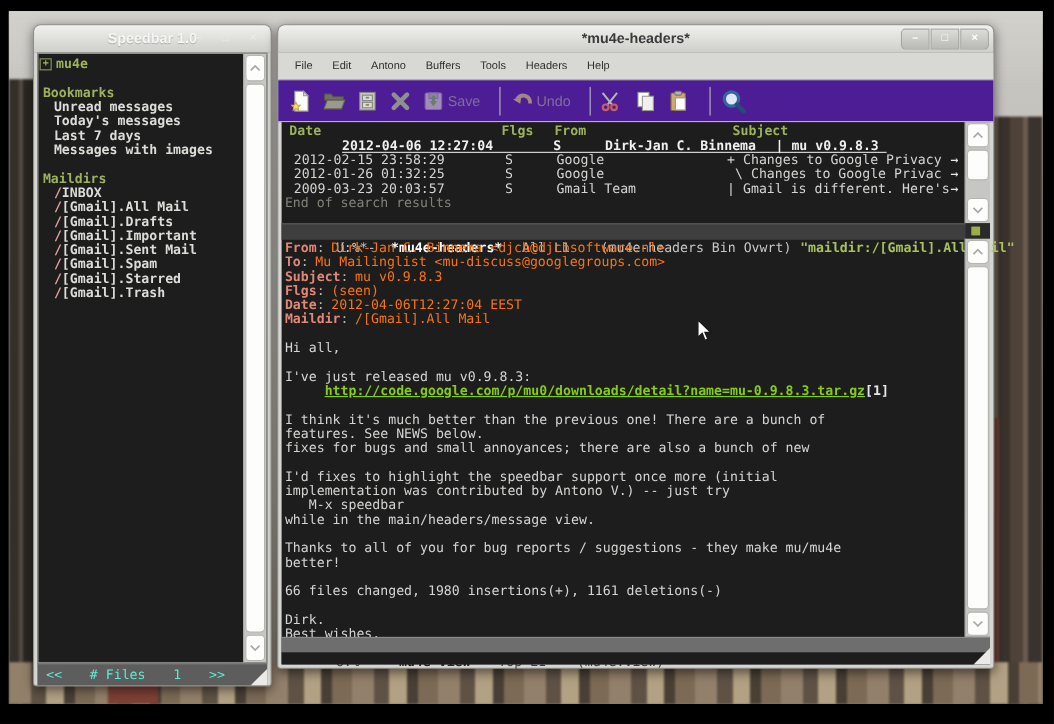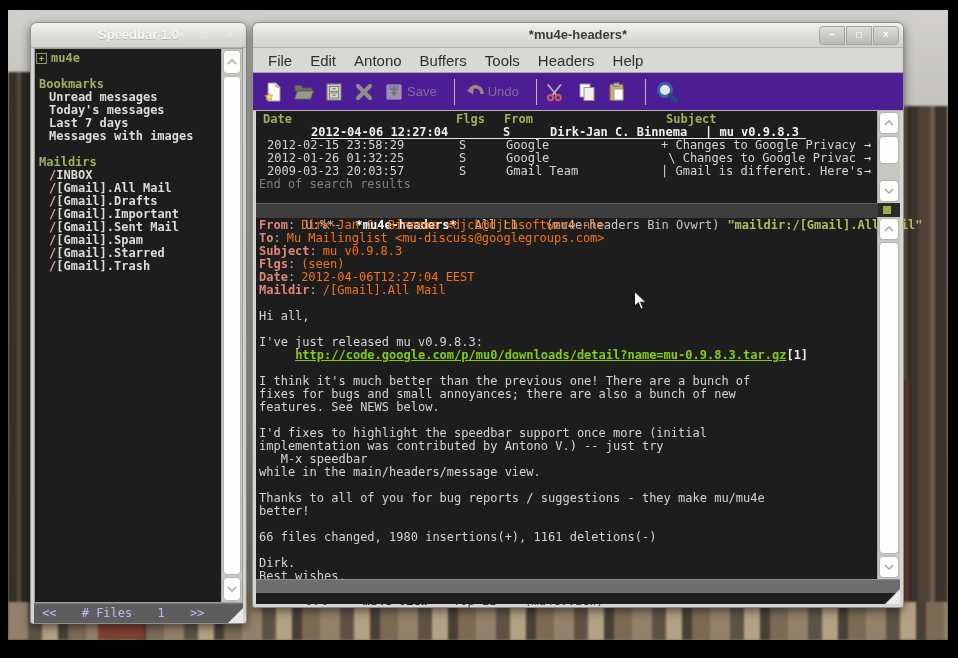--- a/index.html
+++ b/index.html
@@ -46,31 +46,31 @@
   .sb-slash{color:#e0a49c;}
   .sb-root{display:flex;align-items:center;padding-left:1px;color:#9cb25c;}
   .expander{display:inline-block;width:9px;height:9px;border:1px solid #8a9a55;margin-right:4px;
     font-size:9px;line-height:8px;text-align:center;color:#9cb25c;font-weight:bold;}
   .sb-scroll{position:absolute;right:0;top:0;bottom:0;width:20px;background:#c6c6c2;
     border-left:1px solid #a9a9a5;display:flex;flex-direction:column;}
   .scroll-btn{height:22px;background:#fdfdfc;border:1px solid #b4b4b0;border-radius:4px;
     margin:1px;display:flex;align-items:center;justify-content:center;}
   .scroll-thumb{flex:1;background:#fdfdfc;border:1px solid #b4b4b0;border-radius:4px;margin:1px;}
   .sb-modeline{position:relative;height:19px;margin:0 3px;background:#5d5d5d;border-top:1px solid #7d7d7d;
-    font-family:"DejaVu Sans Mono",monospace;font-size:12px;color:#c4b5fd;line-height:19px;}
+    font-family:"DejaVu Sans Mono",monospace;font-size:12px;color:#5eead4;line-height:19px;}
   .sb-modeline span{margin-left:18px;}
   .sb-modeline .ml-first{margin-left:8px;}
   .grip{position:absolute;right:0;bottom:0;width:0;height:0;
     border-left:15px solid transparent;border-bottom:15px solid #eceae6;}
 
   
   #emacs{left:252px;top:22px;width:650px;height:584px;}
   .menubar{height:24px;background:linear-gradient(180deg,#deded c,#d3d3cf);background:#d8d8d4;
     border-bottom:1px solid #a6a6a2;display:flex;align-items:center;padding-left:6px;}
-  .menu-item{font-size:15px;color:#2e2e2e;padding:0 9px;line-height:23px;}
+  .menu-item{font-size:10px;color:#2e2e2e;padding:0 9px;line-height:23px;}
   .toolbar{height:37px;background:#4c1d95;border-bottom:1px solid #b5b5b0;
     display:flex;align-items:center;padding-left:10px;}
   .tool-btn{display:flex;align-items:center;margin-right:8px;}
   .tool-label{font-size:13px;color:#a2a29c;margin-left:2px;}
   .tool-sep{width:1px;height:26px;background:#bcbcb8;margin:0 9px;}
   .disabled{opacity:.6;}
 
   .buffer{position:relative;margin:0 3px 3px;height:493px;background:#1d1d1d;
     font-family:"DejaVu Sans Mono",monospace;font-size:12px;}
   
@@ -352,22 +352,22 @@
       <div class="vline"><span class="fld-label">Flgs</span><span class="fld-value">(seen)</span></div>
       <div class="vline"><span class="fld-label">Date</span><span class="fld-value">2012-04-06T12:27:04 EEST</span></div>
       <div class="vline"><span class="fld-label">Maildir</span><span class="fld-value">/[Gmail].All Mail</span></div>
       <div class="vline"></div>
       <div class="vline">Hi all,</div>
       <div class="vline"></div>
       <div class="vline">I've just released mu v0.9.8.3:</div>
       <div class="vline"><span>     </span><span class="msg-link">http://code.google.com/p/mu0/downloads/detail?name=mu-0.9.8.3.tar.gz</span><span class="footnote">[1]</span></div>
       <div class="vline"></div>
       <div class="vline">I think it's much better than the previous one! There are a bunch of</div>
+      <div class="vline">features. See NEWS below.</div>
       <div class="vline">fixes for bugs and small annoyances; there are also a bunch of new</div>
-      <div class="vline">features. See NEWS below.</div>
       <div class="vline"></div>
       <div class="vline">I'd fixes to highlight the speedbar support once more (initial</div>
       <div class="vline">implementation was contributed by Antono V.) -- just try</div>
       <div class="vline">   M-x speedbar</div>
       <div class="vline">while in the main/headers/message view.</div>
       <div class="vline"></div>
       <div class="vline">Thanks to all of you for bug reports / suggestions - they make mu/mu4e</div>
       <div class="vline">better!</div>
       <div class="vline"></div>
       <div class="vline">66 files changed, 1980 insertions(+), 1161 deletions(-)</div>

